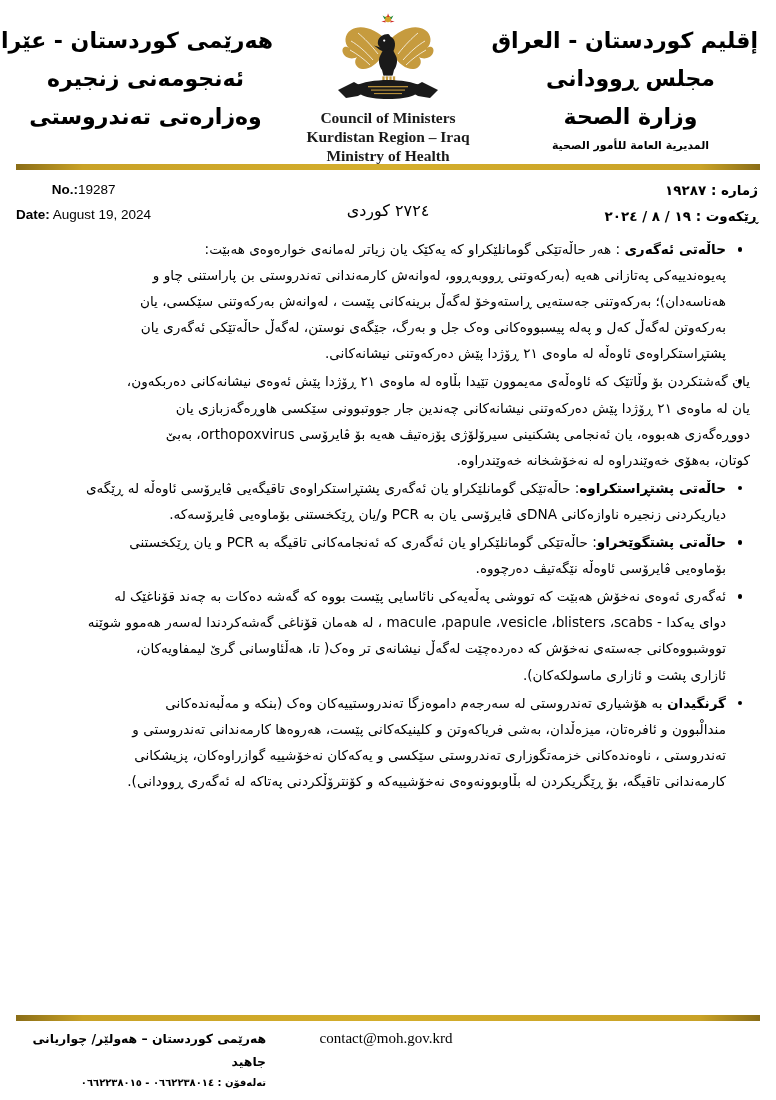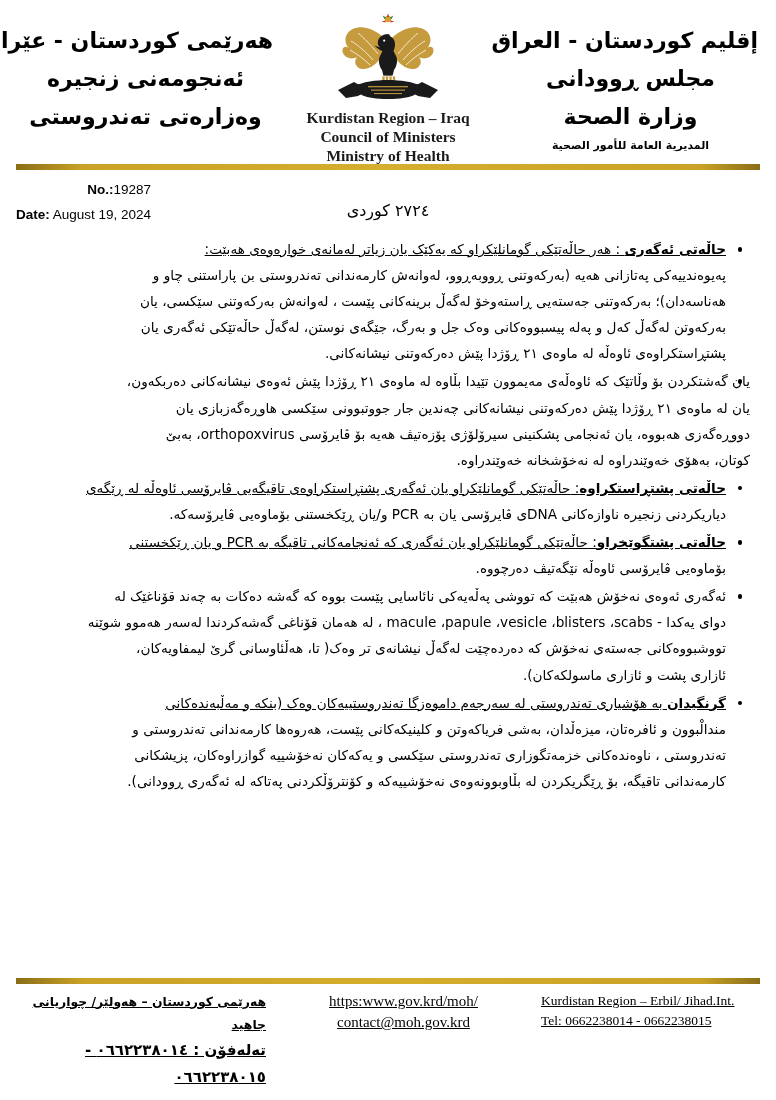--- a/index.html
+++ b/index.html
@@ -102,21 +102,21 @@
     text-align: right;
     direction: rtl;
     font-weight: bold;
     font-size: 13.5px;
     line-height: 1.9;
   }
   .ref-left {
     position: absolute;
     left: 16px;
     top: 8px;
-    text-align: right;
+    text-align: center;
     direction: ltr;
     font-family: "Liberation Sans", "DejaVu Sans", sans-serif;
     font-size: 13.5px;
     line-height: 1.85;
   }
   .ref-left .lbl { font-weight: bold; }
   .ref-center {
     position: absolute;
     left: 0; right: 0;
     top: 31px;
@@ -150,54 +150,52 @@
     height: 4.5px;
     border-radius: 50%;
     background: #000;
   }
   .bullet-item p {
     margin: 0;
     text-align: justify;
     text-justify: inter-word;
   }
   .bullet-item p.first-line {
-    text-decoration: underline;
   }
   .bullet-item p.last-line-center {
     text-align: right;
   }
   b.lead {
     font-weight: bold;
   }
 
   
   .footer {
     position: absolute;
     left: 0;
     right: 0;
     bottom: 8px;
   }
   .footer-cols {
     display: flex;
     flex-direction: row-reverse;
-    justify-content: space-between;
+    justify-content: flex-start;
     align-items: flex-start;
     padding: 7px 5px 0 16px;
     box-sizing: border-box;
-    text-decoration: underline;
   }
   .foot-kurdish {
     direction: rtl;
     text-align: right;
     font-weight: bold;
     font-size: 12.4px;
     line-height: 1.85;
     width: 250px;
   }
-  .foot-kurdish .tel { font-size: 15px; }
+  .foot-kurdish .tel { font-size: 10px; }
   .foot-center {
     direction: ltr;
     text-align: center;
     font-family: "Liberation Serif", "DejaVu Serif", serif;
     font-size: 15px;
     line-height: 1.45;
     width: 240px;
   }
   .foot-english {
     direction: ltr;
@@ -269,36 +267,46 @@
 
         <path d="M14 78 L30 70 L44 78 L34 84 L22 86 Z" fill="#1A1A1A"></path>
         <path d="M114 78 L98 70 L84 78 L94 84 L106 86 Z" fill="#1A1A1A"></path>
         <path d="M30 74 C48 66 80 66 98 74 C96 82 88 87 64 87 C40 87 32 82 30 74 Z" fill="#1A1A1A"></path>
         <g fill="#C69B3E" opacity="0.9">
           <rect x="44" y="74" width="40" height="1.3"></rect>
           <rect x="47" y="77.5" width="34" height="1.2"></rect>
           <rect x="50" y="81" width="28" height="1.1"></rect>
         </g>
       </svg>
+      <div class="eng-line">Council of Ministers</div>
       <div class="eng-line">Kurdistan Region – Iraq</div>
-      <div class="eng-line">Council of Ministers</div>
       <div class="eng-line">Ministry of Health</div>
     </div>
 
     <div class="head-col arabic">
       <div class="head-line">إقليم كوردستان - العراق</div>
       <div class="head-line">مجلس ڕوودانی</div>
       <div class="head-line">وزارة الصحة</div>
       <div class="head-line sub">المديرية العامة للأمور الصحية</div>
     </div>
   </div>
 
   <div class="gold-rule"></div>
 
   <div class="refbar">
+    <div class="ref-right">
+      <div>
+        <span>ژماره :</span>
+        <span>١٩٢٨٧</span>
+      </div>
+      <div>
+        <span>ڕێکەوت :</span>
+        <span>١٩ / ٨ / ٢٠٢٤</span>
+      </div>
+    </div>
 
     <div class="ref-left">
       <div>
         <span class="lbl">No.:</span><span>19287</span>
       </div>
       <div>
         <span class="lbl">Date:</span>
         <span>August 19, 2024</span>
       </div>
     </div>
@@ -358,23 +366,18 @@
   </div>
 
   <div class="footer">
     <div class="gold-rule footer-rule"></div>
     <div class="footer-cols">
       <div class="foot-kurdish">
         <div>هەرێمی کوردستان – هەولێر/ چواریانی جاهید</div>
         <div class="tel">تەلەفۆن : ٠٦٦٢٢٣٨٠١٤ - ٠٦٦٢٢٣٨٠١٥</div>
       </div>
       <div class="foot-center">
-        <div>https:www.gov.krd/moh/</div>
         <div>contact@moh.gov.krd</div>
       </div>
-      <div class="foot-english">
-        <div>Kurdistan Region – Erbil/ Jihad.Int.</div>
-        <div>Tel: 0662238014 - 0662238015</div>
-      </div>
     </div>
   </div>
 
 </div>
 
 </body></html>

